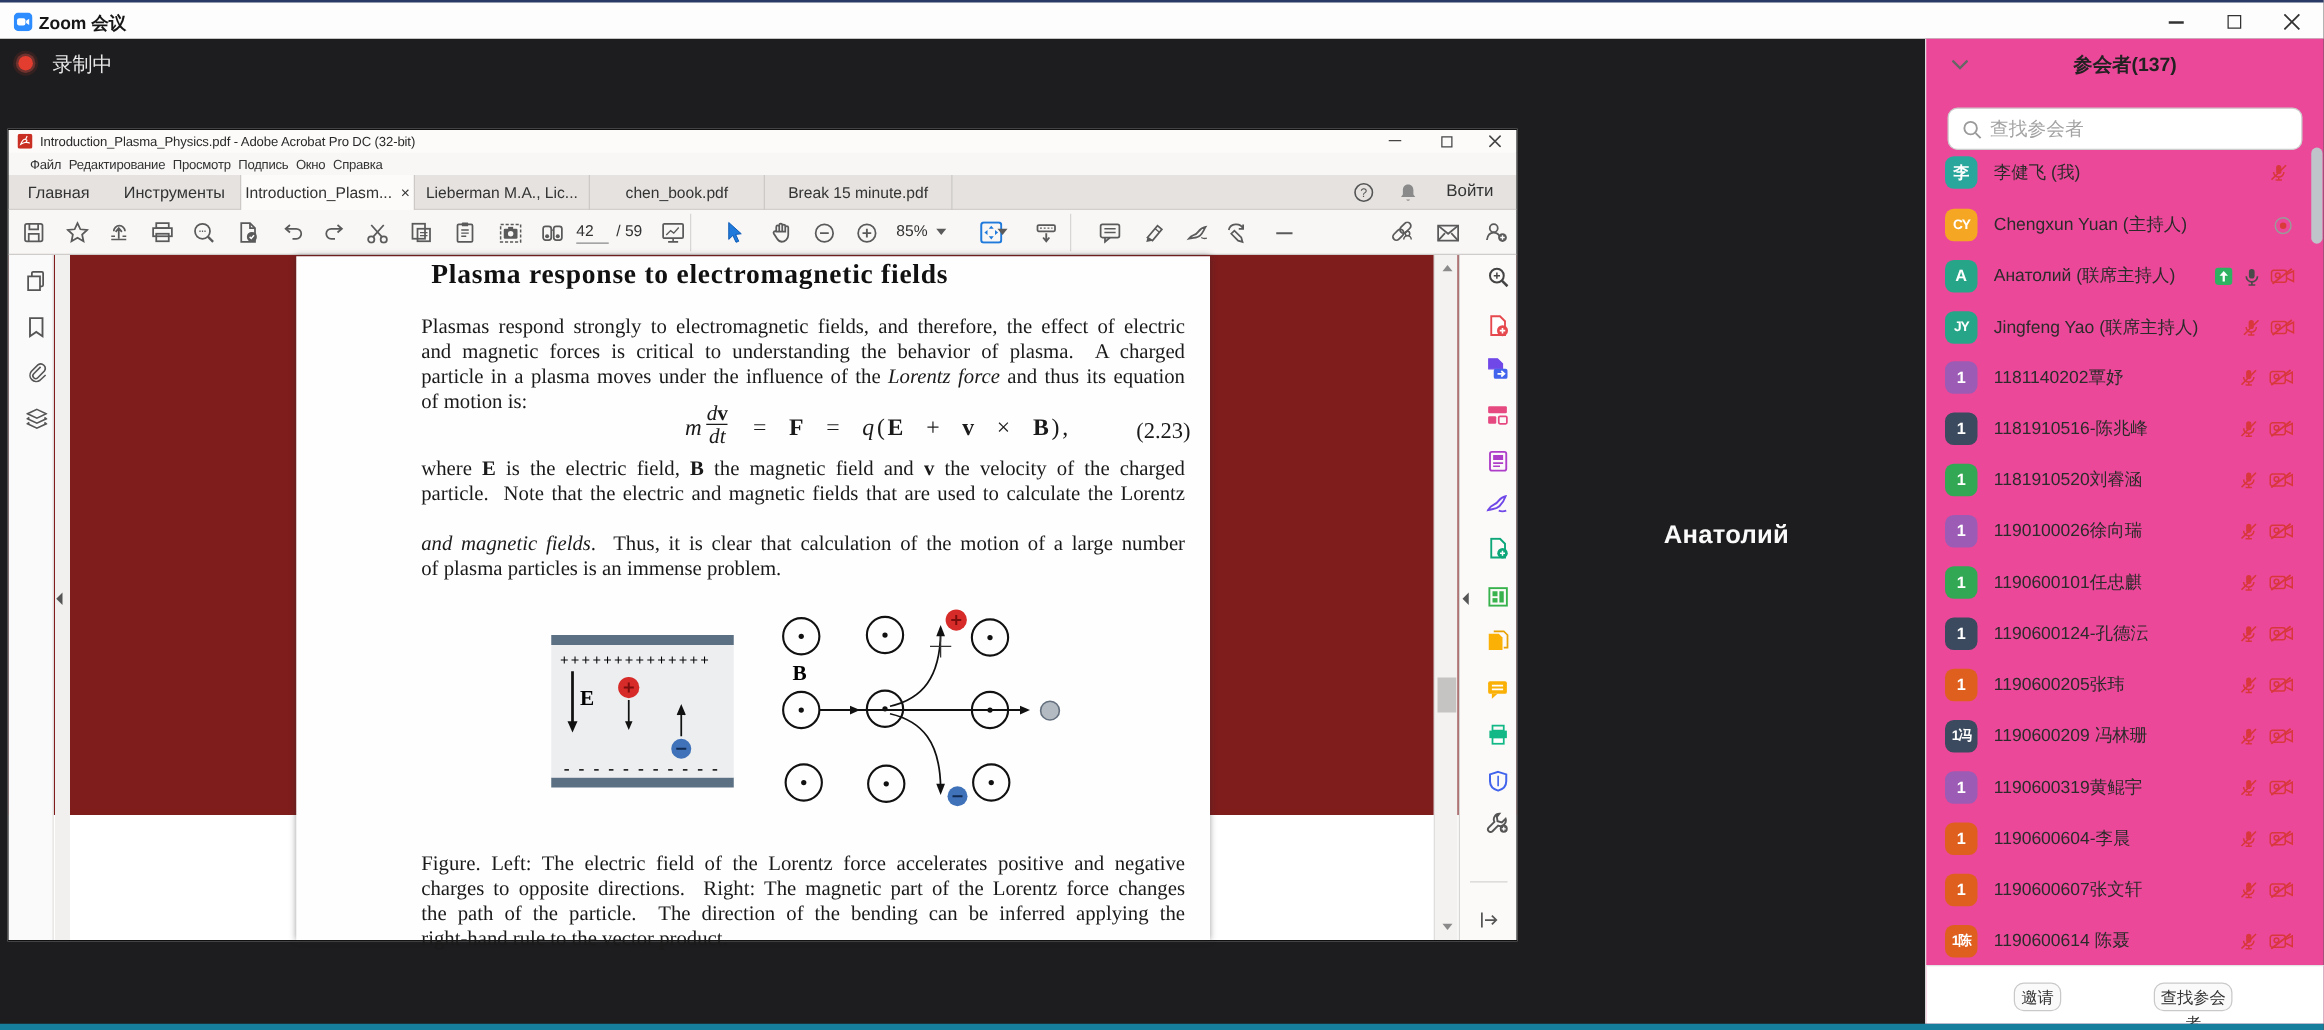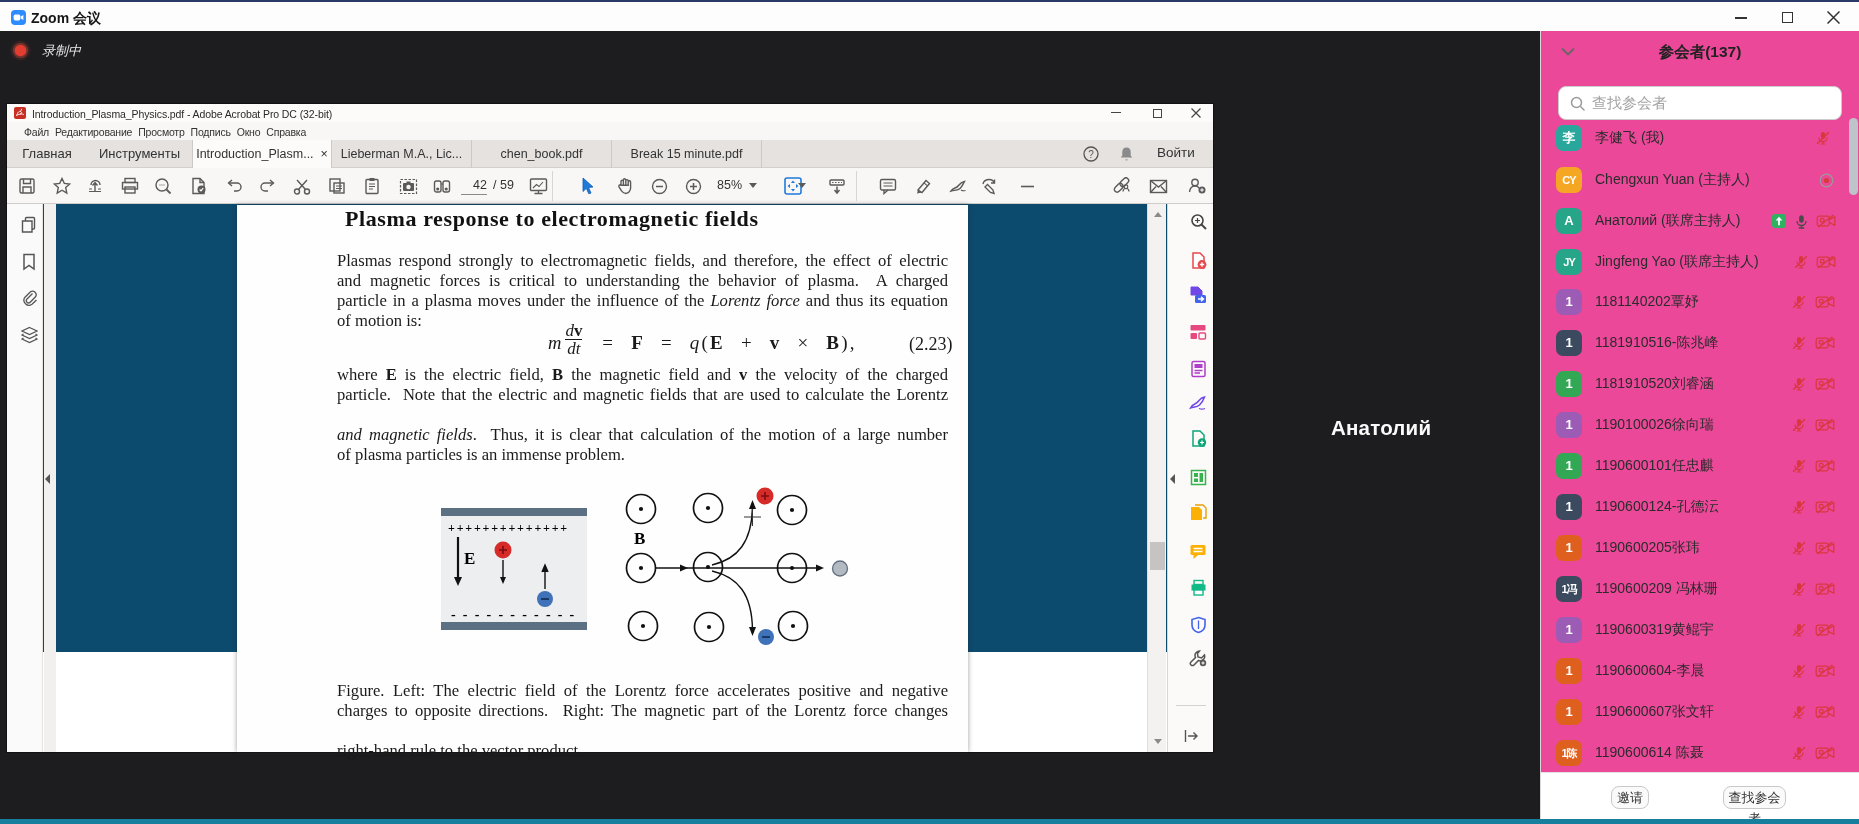--- a/index.html
+++ b/index.html
@@ -29,21 +29,21 @@
       <path d="M11.2 7.4 L14 5.6 L14 11.4 L11.2 9.6 Z" fill="#fff"></path>
     </svg>
   <div class="abs" style="left:31px;top:8px;font-size:14px;color:#161616;">Zoom 会议</div>
   <div class="abs" style="left:1735px;top:15px;width:12px;height:1.6px;background:#333"></div>
   <div class="abs" style="left:1782px;top:10px;width:11px;height:11px;border:1.4px solid #333"></div>
   <svg class="abs" style="left:1827px;top:9px" width="13" height="13" viewBox="0 0 13 13">
       <path d="M0.5 0.5 L12.5 12.5 M12.5 0.5 L0.5 12.5" stroke="#333" stroke-width="1.5"></path>
     </svg>
 </div>
 
-<div class="abs" style="left:8px;top:39px;width:200px;height:22px;color:#e8e8e8;font-size:13px;font-style:italic;">
+<div class="abs" style="left:8px;top:39px;width:200px;height:22px;color:#e8e8e8;font-size:16px;">
   <svg class="abs" style="left:0;top:-1px" width="25" height="25" viewBox="0 0 25 25">
       <circle cx="12.5" cy="12.5" r="10" fill="#e23b2e" opacity="0.13"></circle>
       <circle cx="12.5" cy="12.5" r="7.8" fill="#e8584a" opacity="0.32"></circle>
       <circle cx="12.5" cy="12.5" r="5.8" fill="#e33d30"></circle>
     </svg>
   <div class="abs" style="left:34px;top:3px">录制中</div>
 </div>
 
 <div class="abs" style="left:1331px;top:416px;color:#fafafa;font-size:20.5px;font-weight:600;letter-spacing:0.2px;">Анатолий</div>
 
@@ -206,30 +206,30 @@
 <div class="abs" style="left:1142px;top:10px;width:19px;height:17px"><svg width="19" height="17" viewBox="0 0 19 17">
           <rect x="1.5" y="2.5" width="16" height="12" stroke="#5a5a5a" fill="none" stroke-width="1.4"></rect>
           <path d="M1.5 2.5 L9.5 9 L17.5 2.5 M1.5 14.5 L7 8.5 M17.5 14.5 L12 8.5" stroke="#5a5a5a" fill="none" stroke-width="1.4"></path>
         </svg></div>
 <div class="abs" style="left:1181px;top:9px;width:19px;height:18px"><svg width="19" height="18" viewBox="0 0 19 18">
           <circle cx="7" cy="5.5" r="3.2" stroke="#5a5a5a" fill="none" stroke-width="1.4"></circle>
           <path d="M1.5 15 c0.5 -4 2.5 -6 5.5 -6 s5 2 5.5 6" stroke="#5a5a5a" fill="none" stroke-width="1.4"></path>
           <circle cx="14" cy="13" r="3.5" fill="#5a5a5a"></circle>
           <path d="M14 11.2 v3.6 M12.2 13 h3.6" stroke="#fff" stroke-width="1.1"></path>
         </svg></div>
-<div class="abs" style="left:454px;top:8px;width:26px;height:19px;border-bottom:1px solid #8a8a8a;text-align:right;font-size:12.5px;color:#333;line-height:19px">42</div>
+<div class="abs" style="left:454px;top:8px;width:26px;height:19px;border-bottom:1px solid #8a8a8a;text-align:left;font-size:12.5px;color:#333;line-height:19px">42</div>
 <div class="abs" style="left:486px;top:10px;font-size:12.5px;color:#333">/ 59</div>
 <div class="abs" style="left:545px;top:3px;width:1px;height:30px;background:#d8d6d4"></div>
 <div class="abs" style="left:710px;top:10px;font-size:12.5px;color:#333">85%</div>
 <div class="abs" style="left:742px;top:15px;width:0;height:0;border-left:4px solid transparent;border-right:4px solid transparent;border-top:5px solid #5a5a5a"></div>
 <div class="abs" style="left:791px;top:15px;width:0;height:0;border-left:4px solid transparent;border-right:4px solid transparent;border-top:5px solid #5a5a5a"></div>
 <div class="abs" style="left:849px;top:3px;width:1px;height:30px;background:#d8d6d4"></div>
   </div>
 
-  <div class="bar" style="top:100px;height:448px;background:#0c4a6e">
+  <div class="bar" style="top:100px;height:448px;background:#7f1d1d">
     <div class="abs" style="left:0;top:0;width:36px;height:548px;background:#fafafa;border-right:1px solid #e4e2e0">
 <div class="abs" style="left:14px;top:12px"><svg width="16" height="18" viewBox="0 0 16 18">
             <rect x="4.5" y="1.5" width="9" height="11.5" rx="1" fill="none" stroke="#555" stroke-width="1.4"></rect>
             <path d="M1.5 5 h9.5 v11 H1.5 Z" fill="#fafafa" stroke="#555" stroke-width="1.4"></path>
           </svg></div>
 <div class="abs" style="left:14px;top:49px"><svg width="16" height="18" viewBox="0 0 16 18">
             <path d="M3 1.5 h10 V16 L8 12.5 L3 16 Z" fill="none" stroke="#555" stroke-width="1.5"></path>
           </svg></div>
 <div class="abs" style="left:14px;top:85px"><svg width="18" height="18" viewBox="0 0 18 18">
             <path d="M11.5 4.5 L6 10 a2.2 2.2 0 0 0 3.2 3.2 L14.5 7.8 a3.6 3.6 0 0 0 -5 -5 L4 8.2 a5 5 0 0 0 7 7 L15.5 11" fill="none" stroke="#555" stroke-width="1.3"></path>
@@ -247,20 +247,21 @@
 <div class="pl just" style="top:46px">Plasmas respond strongly to electromagnetic fields, and therefore, the effect of electric</div>
 <div class="pl just" style="top:66px">and magnetic forces is critical to understanding the behavior of plasma.&nbsp; A charged</div>
 <div class="pl just" style="top:86px">particle in a plasma moves under the influence of the <i>Lorentz force</i> and thus its equation</div>
 <div class="pl" style="top:106px">of motion is:</div>
 <div class="pl just" style="top:160px">where <b>E</b> is the electric field, <b>B</b> the magnetic field and <b>v</b> the velocity of the charged</div>
 <div class="pl just" style="top:180px">particle.&nbsp; Note that the electric and magnetic fields that are used to calculate the Lorentz</div>
 <div class="pl just" style="top:220px"><i>and magnetic fields</i>.&nbsp; Thus, it is clear that calculation of the motion of a large number</div>
 <div class="pl" style="top:240px">of plasma particles is an immense problem.</div>
 <div class="pl just" style="top:476px">Figure. Left: The electric field of the Lorentz force accelerates positive and negative</div>
 <div class="pl just" style="top:496px">charges to opposite directions.&nbsp; Right: The magnetic part of the Lorentz force changes</div>
+<div class="pl just" style="top:516px">the path of the particle.&nbsp; The direction of the bending can be inferred applying the</div>
 <div class="pl" style="top:536px">right-hand rule to the vector product.</div>
 <div class="abs" style="left:311px;top:118px;height:40px;font-family:'Liberation Serif',serif;color:#1a1a1a">
  <span style="display:inline-block;vertical-align:middle;font-size:18.5px;font-style:italic;padding-top:6px">m</span><span style="display:inline-block;vertical-align:middle;text-align:center;margin:0 4px;font-size:17px"><span style="display:block;font-style:italic;line-height:16px">d<b style="font-style:normal">v</b></span><span style="display:block;border-top:1.4px solid #1a1a1a;font-style:italic;line-height:17px">dt</span></span><span style="display:inline-block;vertical-align:middle;font-size:19px;padding-top:6px;letter-spacing:2.2px;word-spacing:9px">&nbsp;=&nbsp;<b>F</b>&nbsp;=&nbsp;<i>q</i>(<b>E</b>&nbsp;+&nbsp;<b>v</b>&nbsp;×&nbsp;<b>B</b>),</span>
 </div>
 <div class="abs" style="left:672px;top:129px;font-family:'Liberation Serif',serif;font-size:18px;color:#1a1a1a">(2.23)</div>
 <svg class="abs" style="left:193px;top:280px" width="440" height="180" viewBox="430 484 440 180">
 <g font-family="'Liberation Serif',serif">
 
 <rect x="441" y="507" width="146" height="8" fill="#5b7083"></rect>
 <rect x="441" y="621" width="146" height="8" fill="#5b7083"></rect>

